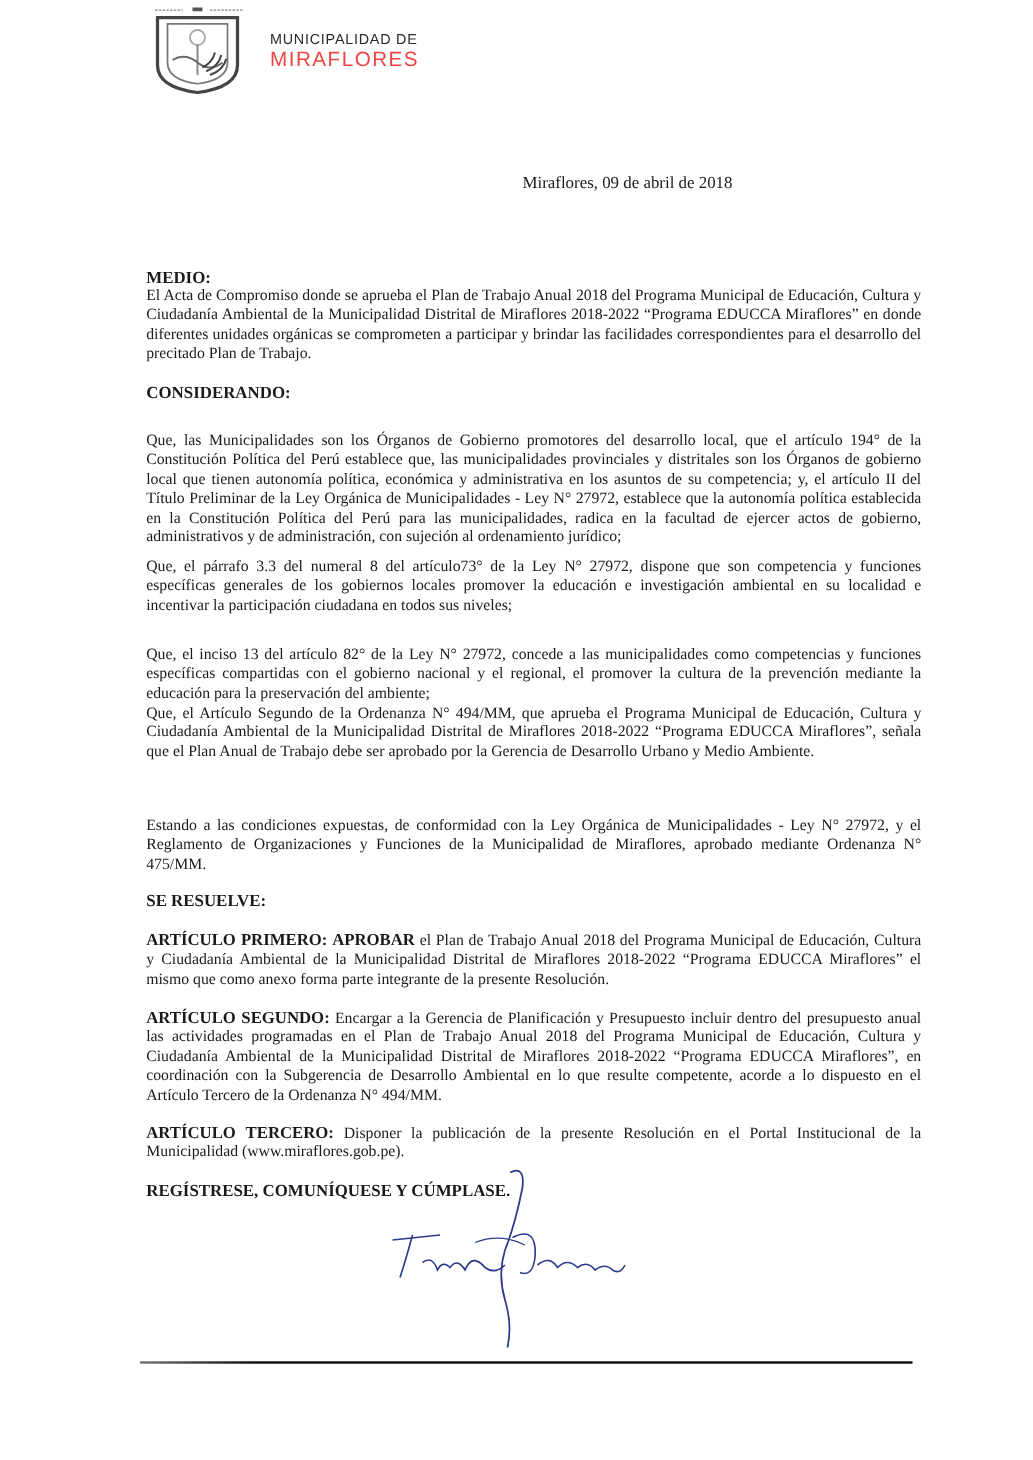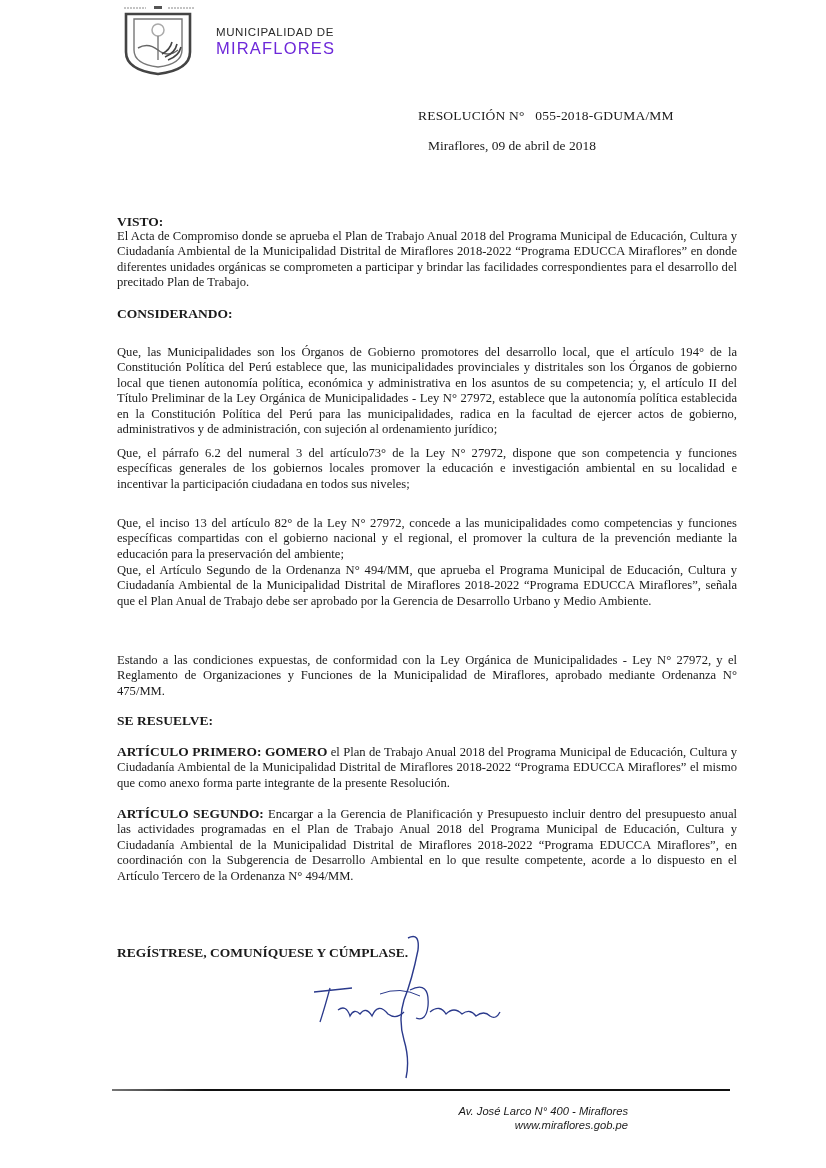--- a/index.html
+++ b/index.html
@@ -4,24 +4,24 @@
 <style>
   html, body { margin:0; padding:0; background:#ffffff; }
   body { width:826px; height:1168px; position:relative; overflow:hidden; color:#1a1a1a; }
   .page { position:absolute; left:0; top:0; width:730px; height:1168px; background:#fff; }
   .serif { font-family: "Liberation Serif", "DejaVu Serif", serif; }
   .sans { font-family: "Liberation Sans", "DejaVu Sans", sans-serif; }
 
   .logo { position:absolute; left:118px; top:4px; width:80px; height:72px; }
   .brand { position:absolute; left:216px; top:26px; }
   .brand .l1 { font-size:11.5px; letter-spacing:0.6px; color:#2a2a2a; }
-  .brand .l2 { font-size:16.5px; letter-spacing:1.2px; color:#6d28d9; margin-top:1px; }
+  .brand .l2 { font-size:16.5px; letter-spacing:1.2px; color:#ef4444; margin-top:1px; }
 
   .res-num { position:absolute; left:418px; top:108px; font-size:13.5px; letter-spacing:0.2px; }
-  .res-date { position:absolute; left:428px; top:138px; font-size:13.5px; }
+  .res-date { position:absolute; left:418px; top:138px; font-size:13.5px; }
 
   .title { position:absolute; left:117px; top:167px; width:620px; font-size:13.8px; font-weight:bold; line-height:17px; letter-spacing:0.1px; }
 
   .block { position:absolute; left:117px; width:620px; font-size:12.6px; line-height:15.4px; text-align:justify; }
   .heading { position:absolute; left:117px; font-size:13.5px; font-weight:bold; }
 
   .sig { position:absolute; left:268px; top:968px; width:260px; height:100px; }
   .sig-org { position:absolute; left:44px; top:6px; font-size:15px; letter-spacing:-0.2px; color:#111; transform:scaleX(0.88); transform-origin:left; }
   .sig-logo { position:absolute; left:0; top:2px; width:44px; height:44px; }
   .sig-line { position:absolute; left:46px; top:52px; width:190px; border-top:1px dashed #333; }
@@ -48,54 +48,52 @@
     <path d="M20 44 Q30 38 40 46 Q50 54 60 46" fill="none" stroke="#666" stroke-width="1.5"></path>
     <path d="M44 50 Q52 46 54 38" fill="none" stroke="#444" stroke-width="1.6"></path>
     <path d="M47 53 Q57 49 59 40" fill="none" stroke="#444" stroke-width="1.6"></path>
     <path d="M50 56 Q61 52 63 43" fill="none" stroke="#444" stroke-width="1.6"></path>
   </svg>
   <div class="brand sans">
     <div class="l1">MUNICIPALIDAD DE</div>
     <div class="l2">MIRAFLORES</div>
   </div>
 
-  <div class="res-num serif" style="white-space:pre;">RESOLUCIÓN N°   055-2018-GDUMA/MM</div>
   <div class="res-date serif">Miraflores, 09 de abril de 2018</div>
 
 
-  <div class="heading serif" style="top:214px;">VISTO:</div>
+  <div class="heading serif" style="top:214px;">MEDIO:</div>
   <div class="block serif" style="top:229px;">El Acta de Compromiso donde se aprueba el Plan de Trabajo Anual 2018 del Programa Municipal de Educación, Cultura y Ciudadanía Ambiental de la Municipalidad Distrital de Miraflores 2018-2022 “Programa EDUCCA Miraflores” en donde diferentes unidades orgánicas se comprometen a participar y brindar las facilidades correspondientes para el desarrollo del precitado Plan de Trabajo.</div>
 
   <div class="heading serif" style="top:306px;">CONSIDERANDO:</div>
   <div class="block serif" style="top:345px;">Que, las Municipalidades son los Órganos de Gobierno promotores del desarrollo local, que el artículo 194° de la Constitución Política del Perú establece que, las municipalidades provinciales y distritales son los Órganos de gobierno local que tienen autonomía política, económica y administrativa en los asuntos de su competencia; y, el artículo II del Título Preliminar de la Ley Orgánica de Municipalidades - Ley N° 27972, establece que la autonomía política establecida en la Constitución Política del Perú para las municipalidades, radica en la facultad de ejercer actos de gobierno, administrativos y de administración, con sujeción al ordenamiento jurídico;</div>
-  <div class="block serif" style="top:446px;">Que, el párrafo 6.2 del numeral 3 del artículo73° de la Ley N° 27972, dispone que son competencia y funciones específicas generales de los gobiernos locales promover la educación e investigación ambiental en su localidad e incentivar la participación ciudadana en todos sus niveles;</div>
+  <div class="block serif" style="top:446px;">Que, el párrafo 3.3 del numeral 8 del artículo73° de la Ley N° 27972, dispone que son competencia y funciones específicas generales de los gobiernos locales promover la educación e investigación ambiental en su localidad e incentivar la participación ciudadana en todos sus niveles;</div>
   <div class="block serif" style="top:516px;">Que, el inciso 13 del artículo 82° de la Ley N° 27972, concede a las municipalidades como competencias y funciones específicas compartidas con el gobierno nacional y el regional, el promover la cultura de la prevención mediante la educación para la preservación del ambiente;</div>
   <div class="block serif" style="top:563px;">Que, el Artículo Segundo de la Ordenanza N° 494/MM, que aprueba el Programa Municipal de Educación, Cultura y Ciudadanía Ambiental de la Municipalidad Distrital de Miraflores 2018-2022 “Programa EDUCCA Miraflores”, señala que el Plan Anual de Trabajo debe ser aprobado por la Gerencia de Desarrollo Urbano y Medio Ambiente.</div>
   <div class="block serif" style="top:653px;">Estando a las condiciones expuestas, de conformidad con la Ley Orgánica de Municipalidades - Ley N° 27972, y el Reglamento de Organizaciones y Funciones de la Municipalidad de Miraflores, aprobado mediante Ordenanza N° 475/MM.</div>
 
   <div class="heading serif" style="top:713px;">SE RESUELVE:</div>
 
   <div class="block serif" style="top:744px;">
     <b style="font-size:13.4px;">ARTÍCULO PRIMERO:</b>
-    <b style="font-size:13.4px;">GOMERO</b><span> el Plan de Trabajo Anual 2018 del Programa Municipal de Educación, Cultura y Ciudadanía Ambiental de la Municipalidad Distrital de Miraflores 2018-2022 “Programa EDUCCA Miraflores” el mismo que como anexo forma parte integrante de la presente Resolución.</span>
+    <b style="font-size:13.4px;">APROBAR</b><span> el Plan de Trabajo Anual 2018 del Programa Municipal de Educación, Cultura y Ciudadanía Ambiental de la Municipalidad Distrital de Miraflores 2018-2022 “Programa EDUCCA Miraflores” el mismo que como anexo forma parte integrante de la presente Resolución.</span>
   </div>
 
   <div class="block serif" style="top:806px;">
     <b style="font-size:13.4px;">ARTÍCULO SEGUNDO:</b><span> Encargar a la Gerencia de Planificación y Presupuesto incluir dentro del presupuesto anual las actividades programadas en el Plan de Trabajo Anual 2018 del Programa Municipal de Educación, Cultura y Ciudadanía Ambiental de la Municipalidad Distrital de Miraflores 2018-2022 “Programa EDUCCA Miraflores”, en coordinación con la Subgerencia de Desarrollo Ambiental en lo que resulte competente, acorde a lo dispuesto en el Artículo Tercero de la Ordenanza N° 494/MM.</span>
   </div>
 
+  <div class="block serif" style="top:898px;">
+    <b style="font-size:13.4px;">ARTÍCULO TERCERO:</b><span> Disponer la publicación de la presente Resolución en el Portal Institucional de la Municipalidad (www.miraflores.gob.pe).</span>
+  </div>
 
   <div class="heading serif" style="top:945px;">REGÍSTRESE, COMUNÍQUESE Y CÚMPLASE.</div>
 
 
   <svg class="signature-svg" viewBox="0 0 230 150">
     <path d="M128 8 Q140 2 138 20 Q132 50 124 70 Q118 90 124 110 Q130 130 126 148" fill="none" stroke="#2b3a8c" stroke-width="1.4"></path>
     <path d="M34 62 L72 58 M50 58 Q44 80 40 92 M58 80 Q66 74 70 86 Q74 78 80 84 Q86 76 92 86 Q98 72 108 84 Q116 90 124 82" fill="none" stroke="#2b3a8c" stroke-width="1.3"></path>
     <path d="M130 60 Q150 50 148 76 Q146 92 136 88 M150 82 Q160 74 166 84 Q174 76 182 84 Q190 78 196 86 Q204 80 210 86 Q216 90 220 82" fill="none" stroke="#2b3a8c" stroke-width="1.3"></path>
     <path d="M100 64 Q120 56 140 66" fill="none" stroke="#2b3a8c" stroke-width="1"></path>
   </svg>
 
   <div class="footer-rule"></div>
-  <div class="footer-addr sans">
-    <div>Av. José Larco N° 400 - Miraflores</div>
-    <div>www.miraflores.gob.pe</div>
-  </div>
 </div>
 
 </body></html>

